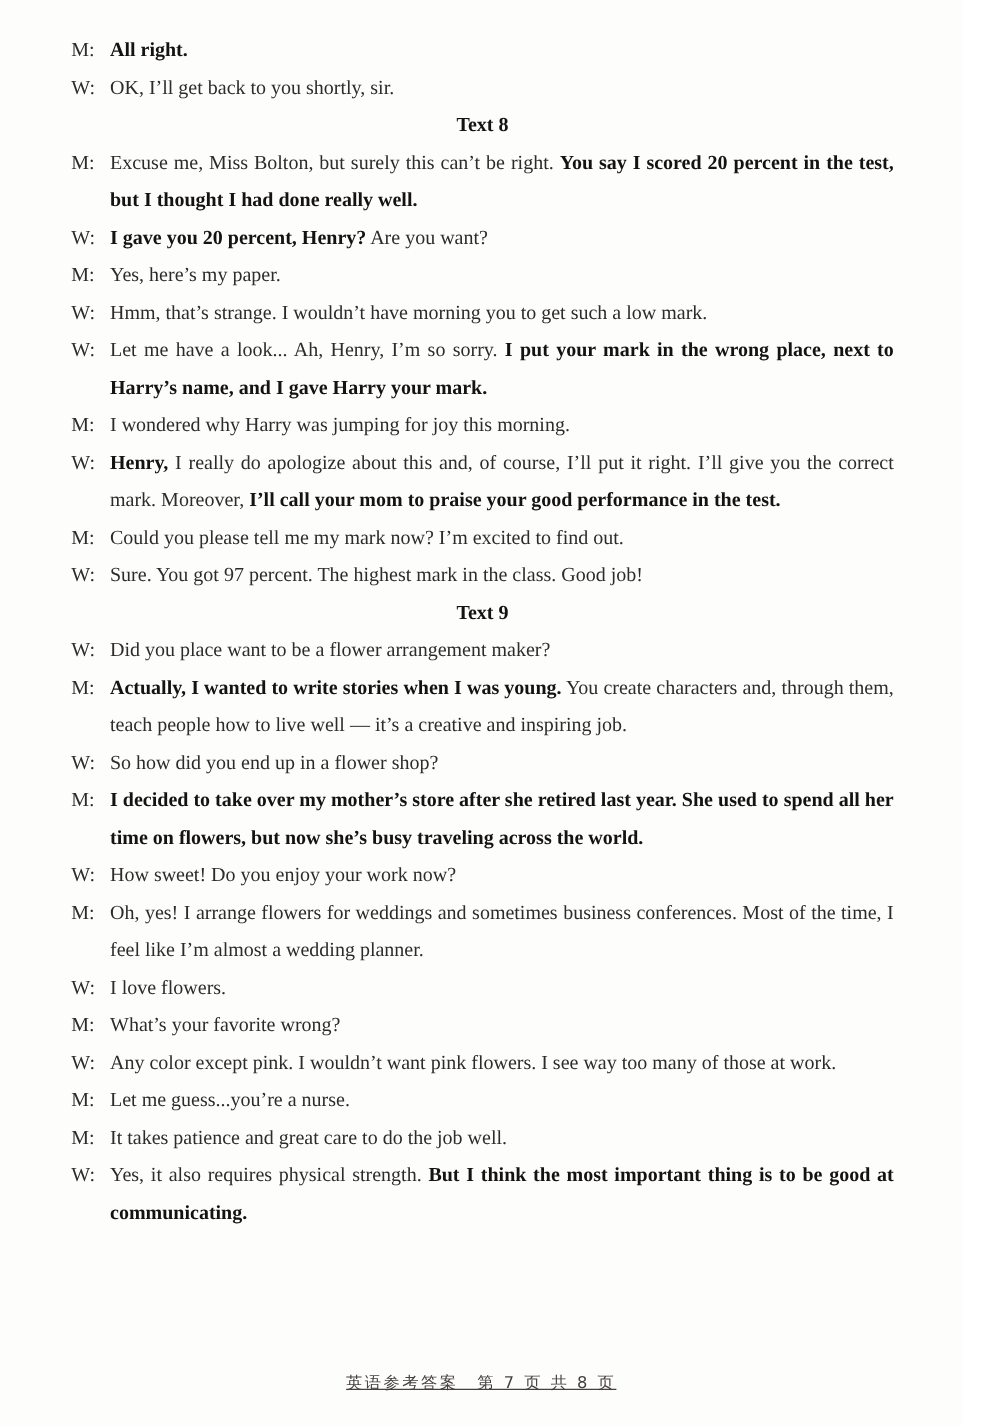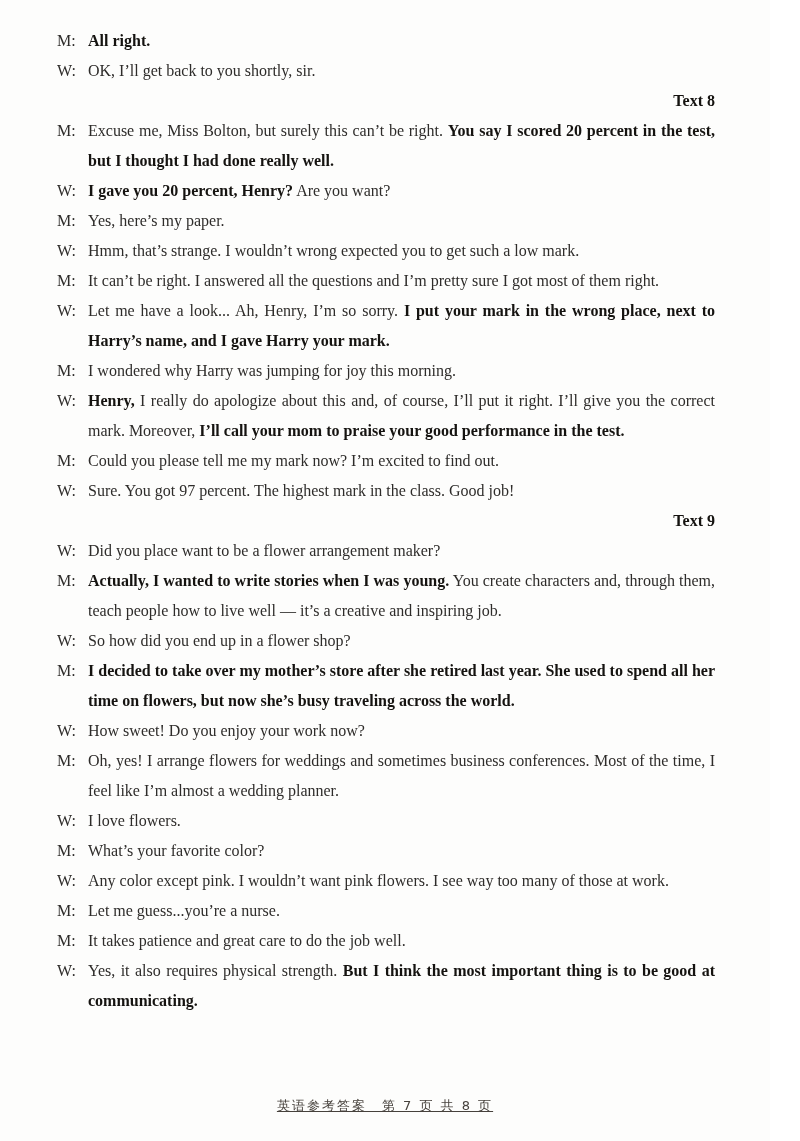--- a/index.html
+++ b/index.html
@@ -39,21 +39,21 @@
   .line b, .heading {
     font-weight: bold;
     color: #151310;
   }
   .heading {
     margin: 0;
     font-size: 16px;
     line-height: 30px;
     text-indent: 0;
     padding-left: 0;
-    text-align: right;
+    text-align: center;
   }
   .footer {
     position: absolute;
     left: 0;
     right: 0;
     bottom: 26px;
     text-align: center;
     font-size: 13px;
     letter-spacing: 2px;
     color: #46413c;
@@ -65,35 +65,34 @@
 <body>
 
 <div class="page">
   <div class="transcript" id="transcript">
       <p class="line"><span class="speaker">M:</span><b>All right.</b></p>
       <p class="line"><span class="speaker">W:</span><span>OK, I’ll get back to you shortly, sir.</span></p>
       <p class="heading">Text 8</p>
       <p class="line"><span class="speaker">M:</span><span>Excuse me, Miss Bolton, but surely this can’t be right. </span><b>You say I scored 20 percent in the test, but I thought I had done really well.</b></p>
       <p class="line"><span class="speaker">W:</span><b>I gave you 20 percent, Henry?</b><span> Are you want?</span></p>
       <p class="line"><span class="speaker">M:</span><span>Yes, here’s my paper.</span></p>
-      <p class="line"><span class="speaker">W:</span><span>Hmm, that’s strange. I wouldn’t wrong expected you to get such a low mark.</span></p>
-      <p class="line"><span class="speaker">M:</span><span>It can’t be right. I answered all the questions and I’m pretty sure I got most of them right.</span></p>
+      <p class="line"><span class="speaker">W:</span><span>Hmm, that’s strange. I wouldn’t have morning you to get such a low mark.</span></p>
       <p class="line"><span class="speaker">W:</span><span>Let me have a look... Ah, Henry, I’m so sorry. </span><b>I put your mark in the wrong place, next to Harry’s name, and I gave Harry your mark.</b></p>
       <p class="line"><span class="speaker">M:</span><span>I wondered why Harry was jumping for joy this morning.</span></p>
       <p class="line"><span class="speaker">W:</span><b>Henry,</b><span> I really do apologize about this and, of course, I’ll put it right. I’ll give you the correct mark. Moreover, </span><b>I’ll call your mom to praise your good performance in the test.</b></p>
       <p class="line"><span class="speaker">M:</span><span>Could you please tell me my mark now? I’m excited to find out.</span></p>
       <p class="line"><span class="speaker">W:</span><span>Sure. You got 97 percent. The highest mark in the class. Good job!</span></p>
       <p class="heading">Text 9</p>
       <p class="line"><span class="speaker">W:</span><span>Did you place want to be a flower arrangement maker?</span></p>
       <p class="line"><span class="speaker">M:</span><b>Actually, I wanted to write stories when I was young.</b><span> You create characters and, through them, teach people how to live well — it’s a creative and inspiring job.</span></p>
       <p class="line"><span class="speaker">W:</span><span>So how did you end up in a flower shop?</span></p>
       <p class="line"><span class="speaker">M:</span><b>I decided to take over my mother’s store after she retired last year. She used to spend all her time on flowers, but now she’s busy traveling across the world.</b></p>
       <p class="line"><span class="speaker">W:</span><span>How sweet! Do you enjoy your work now?</span></p>
       <p class="line"><span class="speaker">M:</span><span>Oh, yes! I arrange flowers for weddings and sometimes business conferences. Most of the time, I feel like I’m almost a wedding planner.</span></p>
       <p class="line"><span class="speaker">W:</span><span>I love flowers.</span></p>
-      <p class="line"><span class="speaker">M:</span><span>What’s your favorite color?</span></p>
+      <p class="line"><span class="speaker">M:</span><span>What’s your favorite wrong?</span></p>
       <p class="line"><span class="speaker">W:</span><span>Any color except pink. I wouldn’t want pink flowers. I see way too many of those at work.</span></p>
       <p class="line"><span class="speaker">M:</span><span>Let me guess...you’re a nurse.</span></p>
       <p class="line"><span class="speaker">M:</span><span>It takes patience and great care to do the job well.</span></p>
       <p class="line"><span class="speaker">W:</span><span>Yes, it also requires physical strength. </span><b>But I think the most important thing is to be good at communicating.</b></p>
     </div>
   <div class="footer">英语参考答案　第 7 页 共 8 页</div>
 </div>
 
 </body></html>

